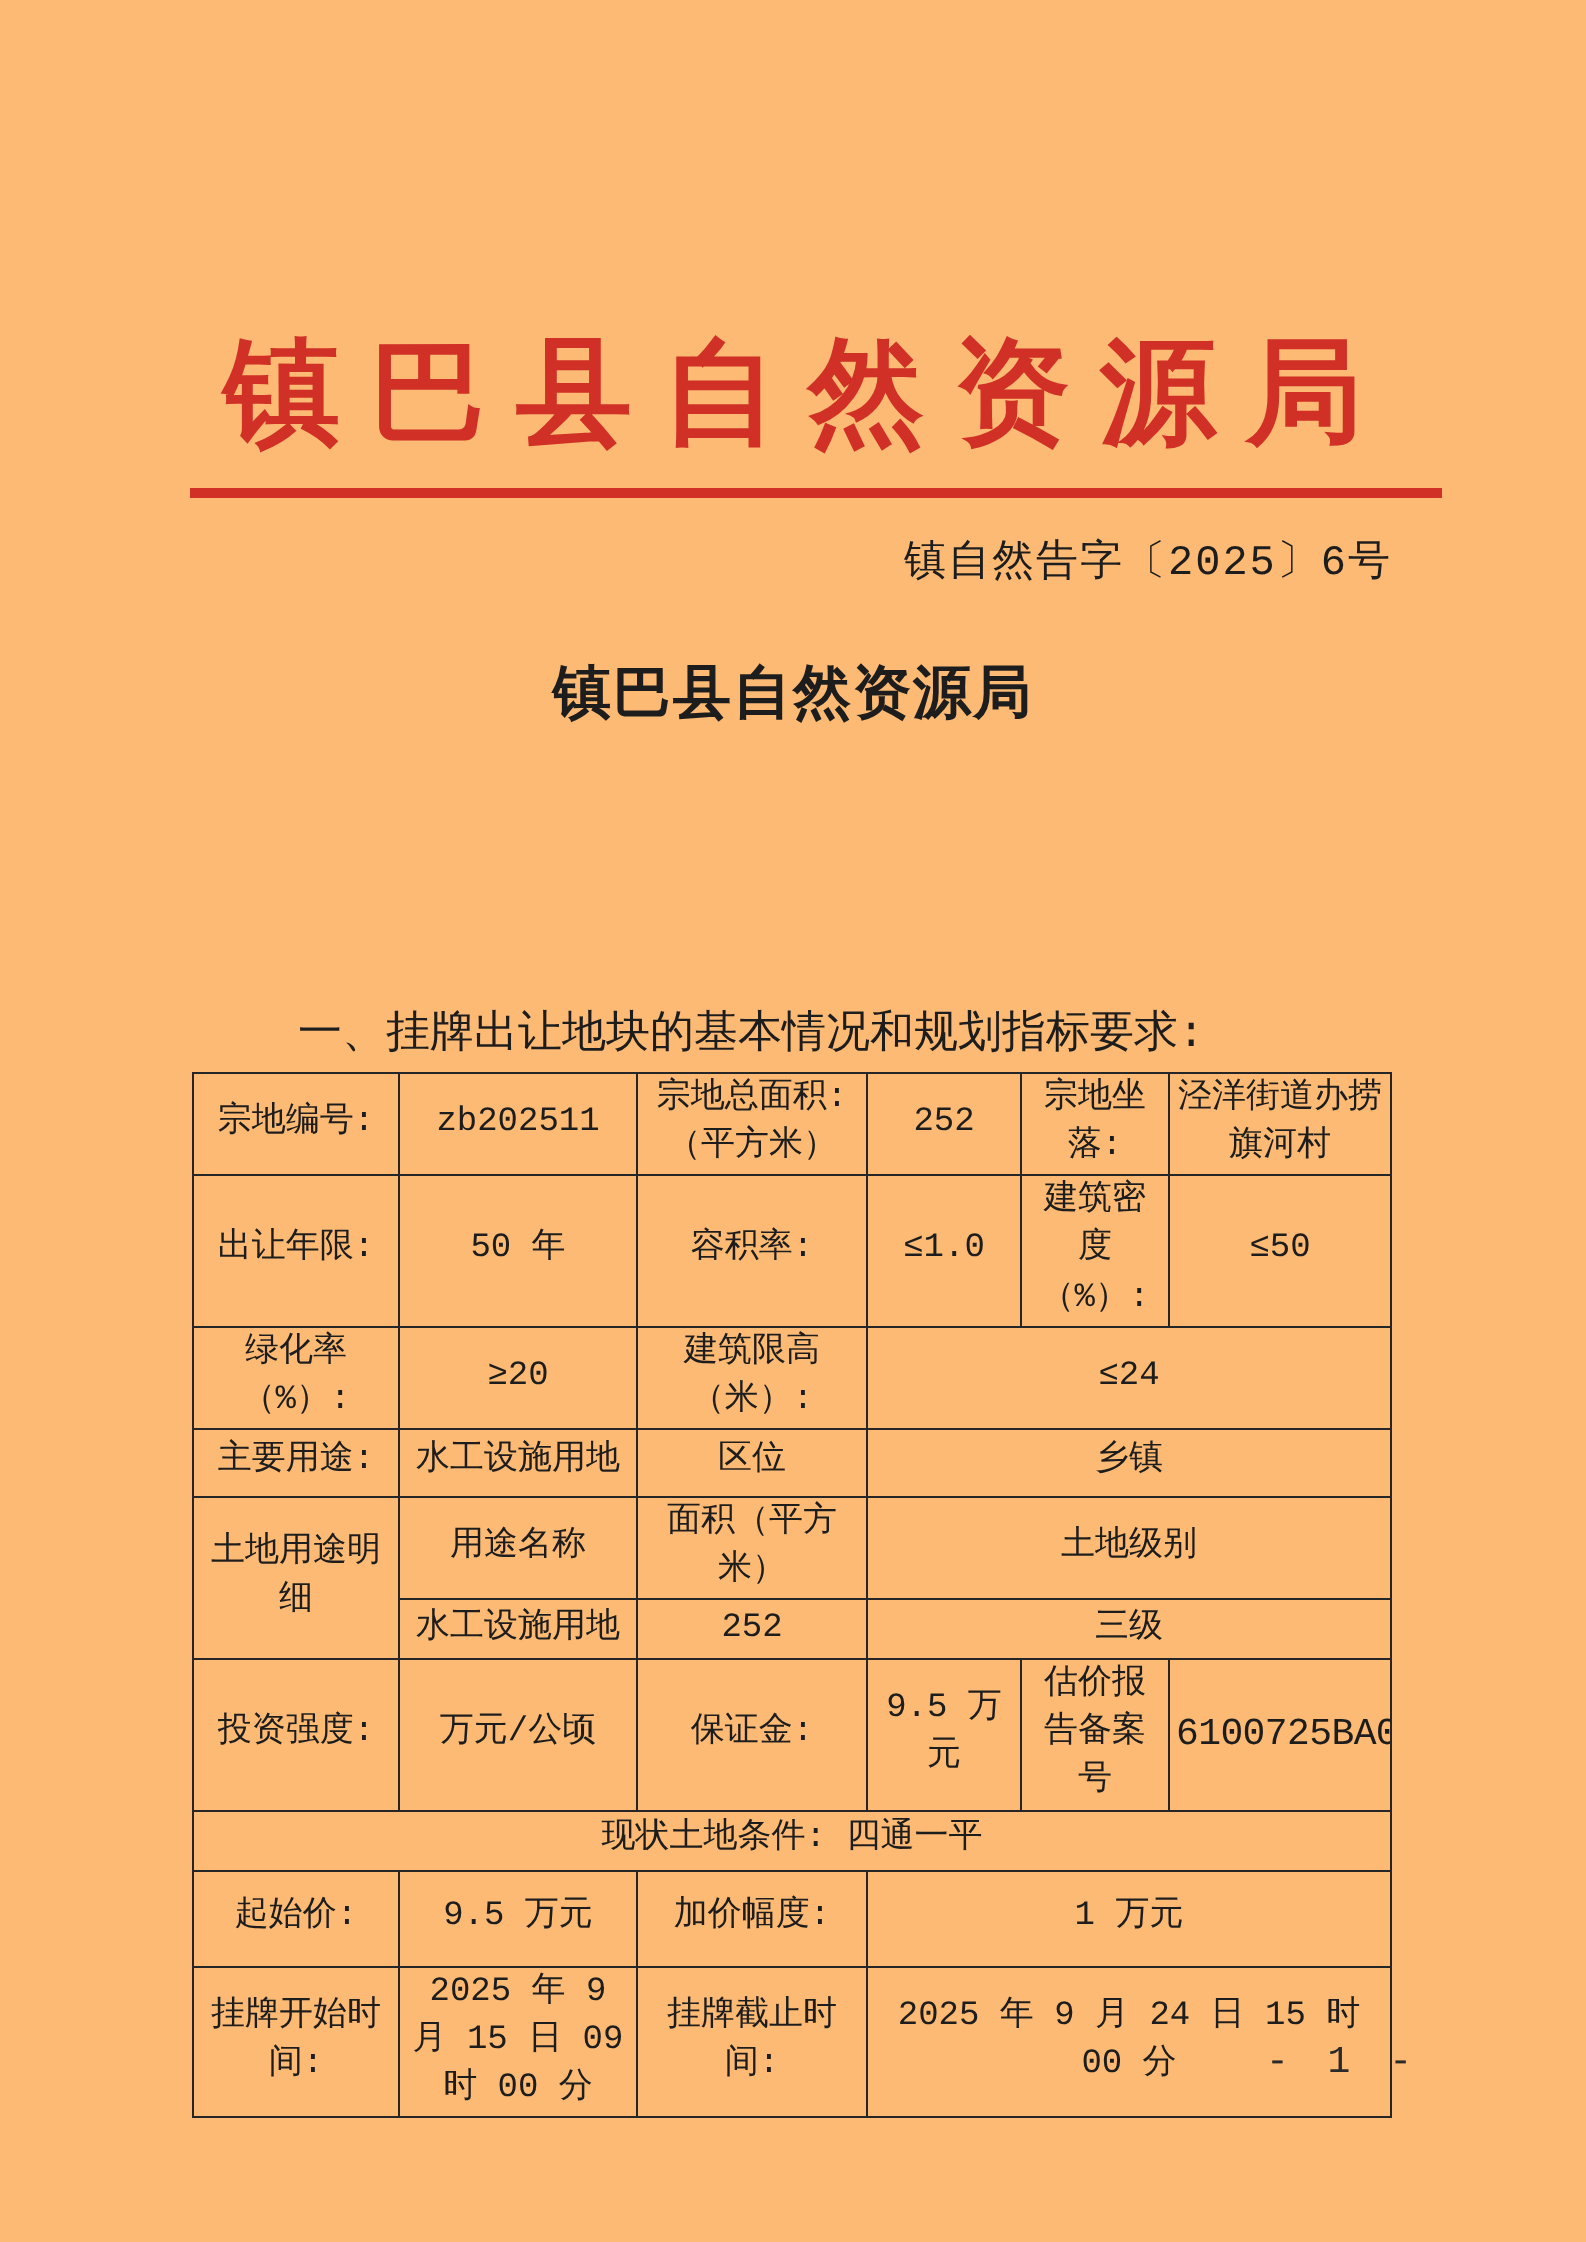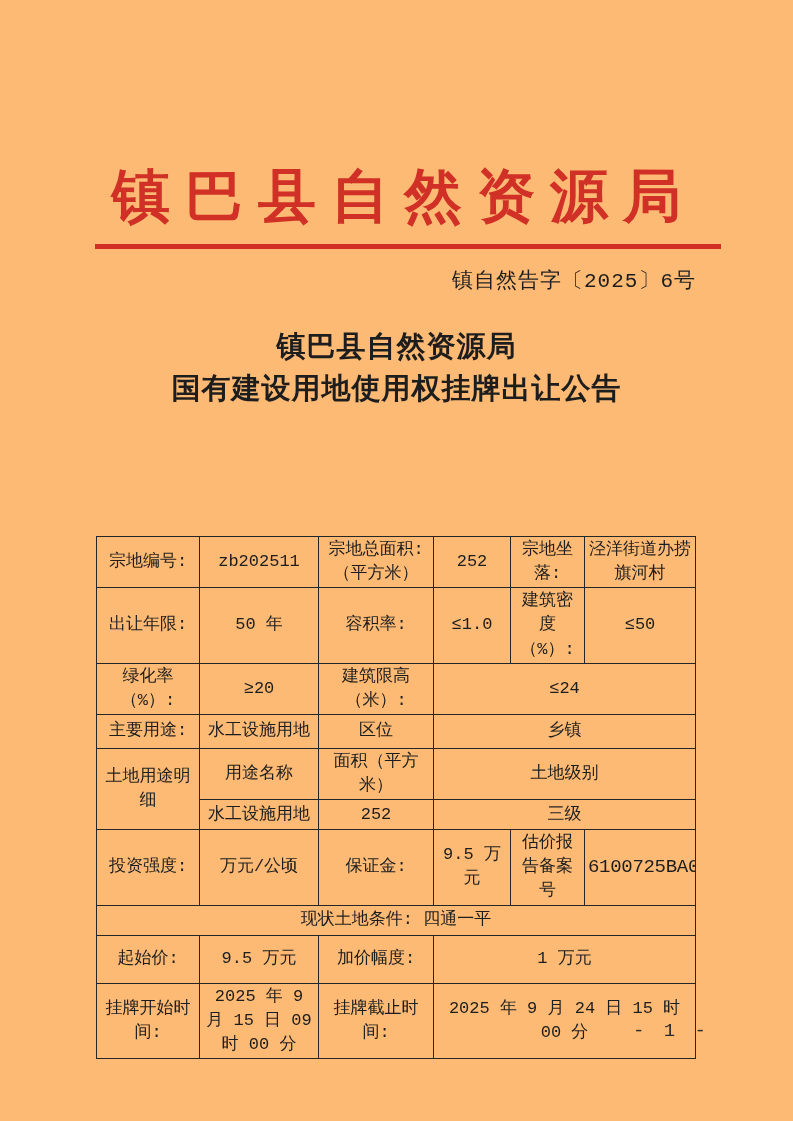--- a/index.html
+++ b/index.html
@@ -77,24 +77,24 @@
 <body>
 
 <div class="page">
 
   <div class="org-name" style="color: rgb(208, 48, 38);">镇巴县自然资源局</div>
   <div class="red-rule" style="background: rgb(208, 48, 38);"></div>
   <div class="doc-number">镇自然告字〔2025〕6号</div>
 
   <div class="title-block">
     <div>镇巴县自然资源局</div>
-    <div>国有建设用地使用权挂牌出让公告</div>
   </div>
 
 
+  <p class="section-heading">一、挂牌出让地块的基本情况和规划指标要求:</p>
 
   <table class="land-table">
     <colgroup>
       <col style="width:103px">
       <col style="width:119px">
       <col style="width:115px">
       <col style="width:77px">
       <col style="width:74px">
       <col style="width:111px">
     </colgroup>

